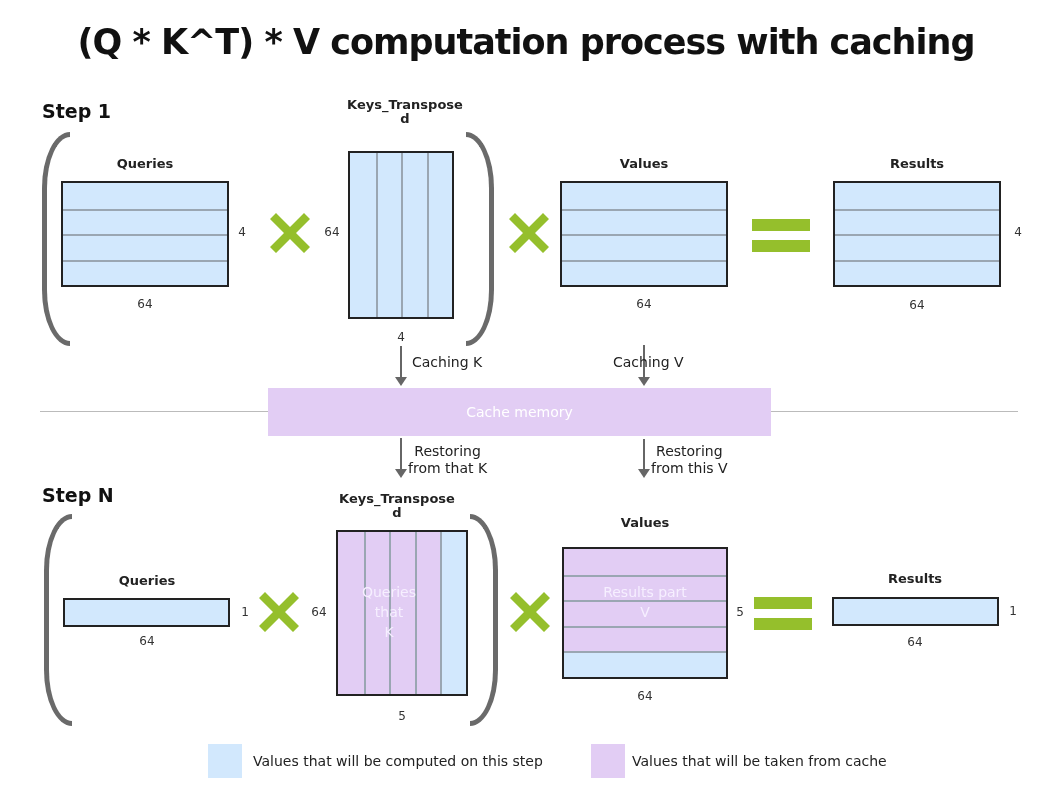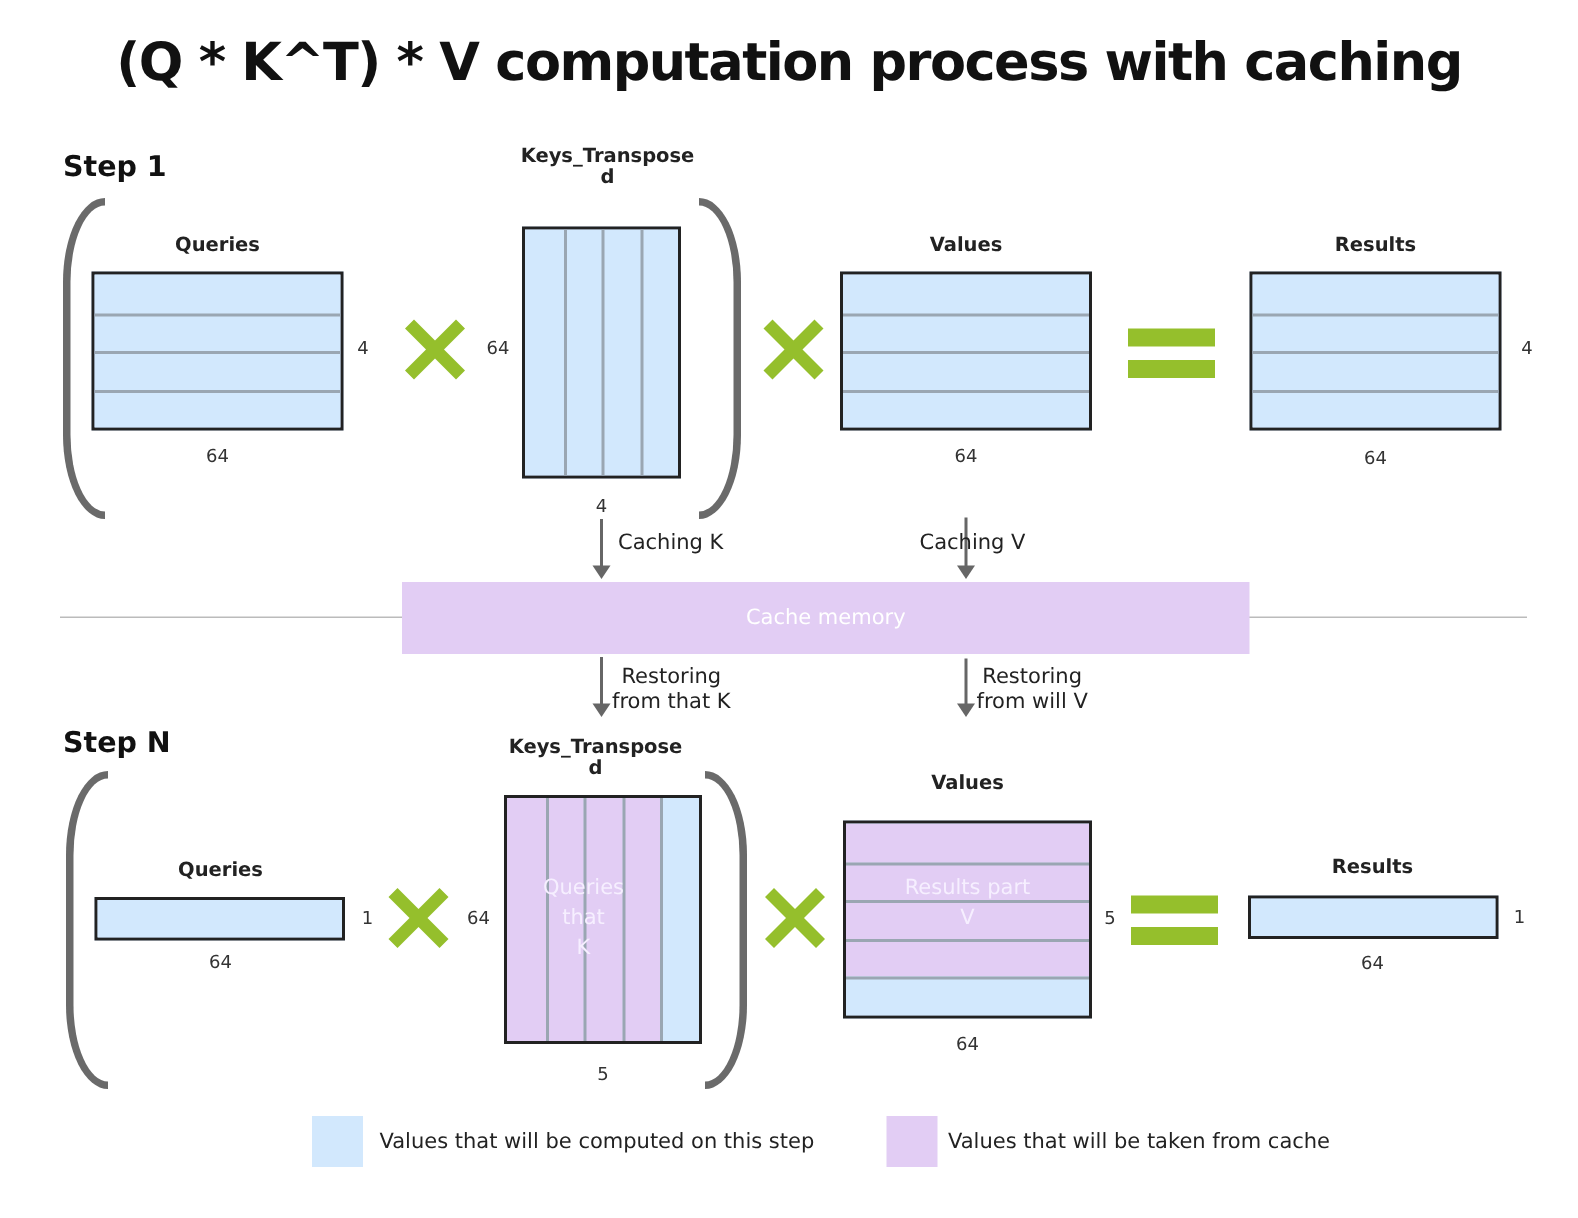--- a/index.html
+++ b/index.html
@@ -93,31 +93,31 @@
   </div>
 <div class="abs dim" style="left:1010px;top:225px;width:16px;">4</div>
 <div class="abs dim" style="left:834px;top:298px;width:166px;">64</div>
 
 <div class="abs arrow" style="left:400px;top:346px;height:38px;"></div>
 <div class="abs arrow-text" style="left:412px;top:354px;">Caching K</div>
 <div class="abs arrow" style="left:643px;top:345px;height:39px;"></div>
 <div class="abs arrow-text" style="left:613px;top:354px;">Caching V</div>
 
 <div class="abs divider" style="left:40px;top:411px;width:978px;"></div>
-<div class="abs cache" style="left:268px;top:388px;width:565px;height:48px;line-height:48px;">Cache memory</div>
+<div class="abs cache" style="left:268px;top:388px;width:503px;height:48px;line-height:48px;">Cache memory</div>
 
 <div class="abs arrow" style="left:400px;top:438px;height:38px;"></div>
 <div class="abs arrow-text" style="left:408px;top:443px;text-align:center;">
   <div>Restoring</div>
   <div>from that K</div>
 </div>
 <div class="abs arrow" style="left:643px;top:439px;height:37px;"></div>
 <div class="abs arrow-text" style="left:651px;top:443px;text-align:center;">
   <div>Restoring</div>
-  <div>from will V</div>
+  <div>from this V</div>
 </div>
 
 <div class="abs step-label" style="left:42px;top:484px;">Step N</div>
 
 <div class="abs paren left" style="left:44px;top:514px;width:28px;height:212px;"></div>
 <div class="abs paren right" style="left:470px;top:514px;width:28px;height:212px;"></div>
 
 <div class="abs mat-label" style="left:64px;top:574px;width:166px;">Queries</div>
 <div class="abs matrix" id="sN-q" style="left: 63px; top: 598px; width: 167px; height: 29px; background: rgb(210, 232, 253);">
     <div class="cell" style="left: 0px; width: 100%; top: 0%; height: 100%; background: rgb(210, 232, 253);"></div>

